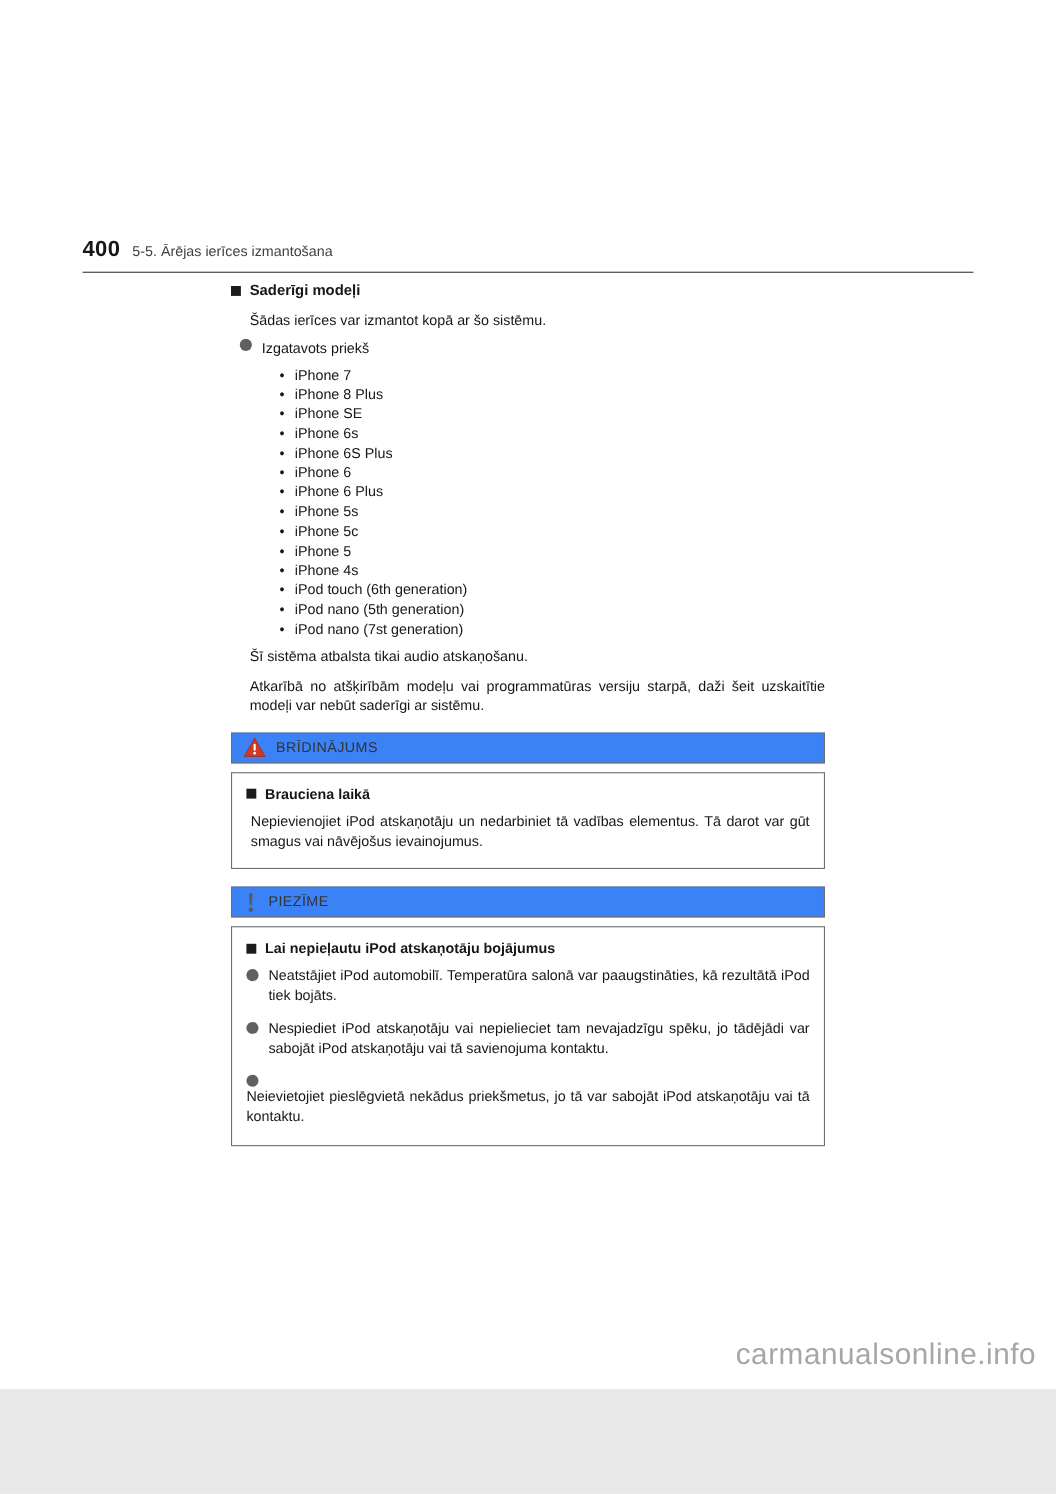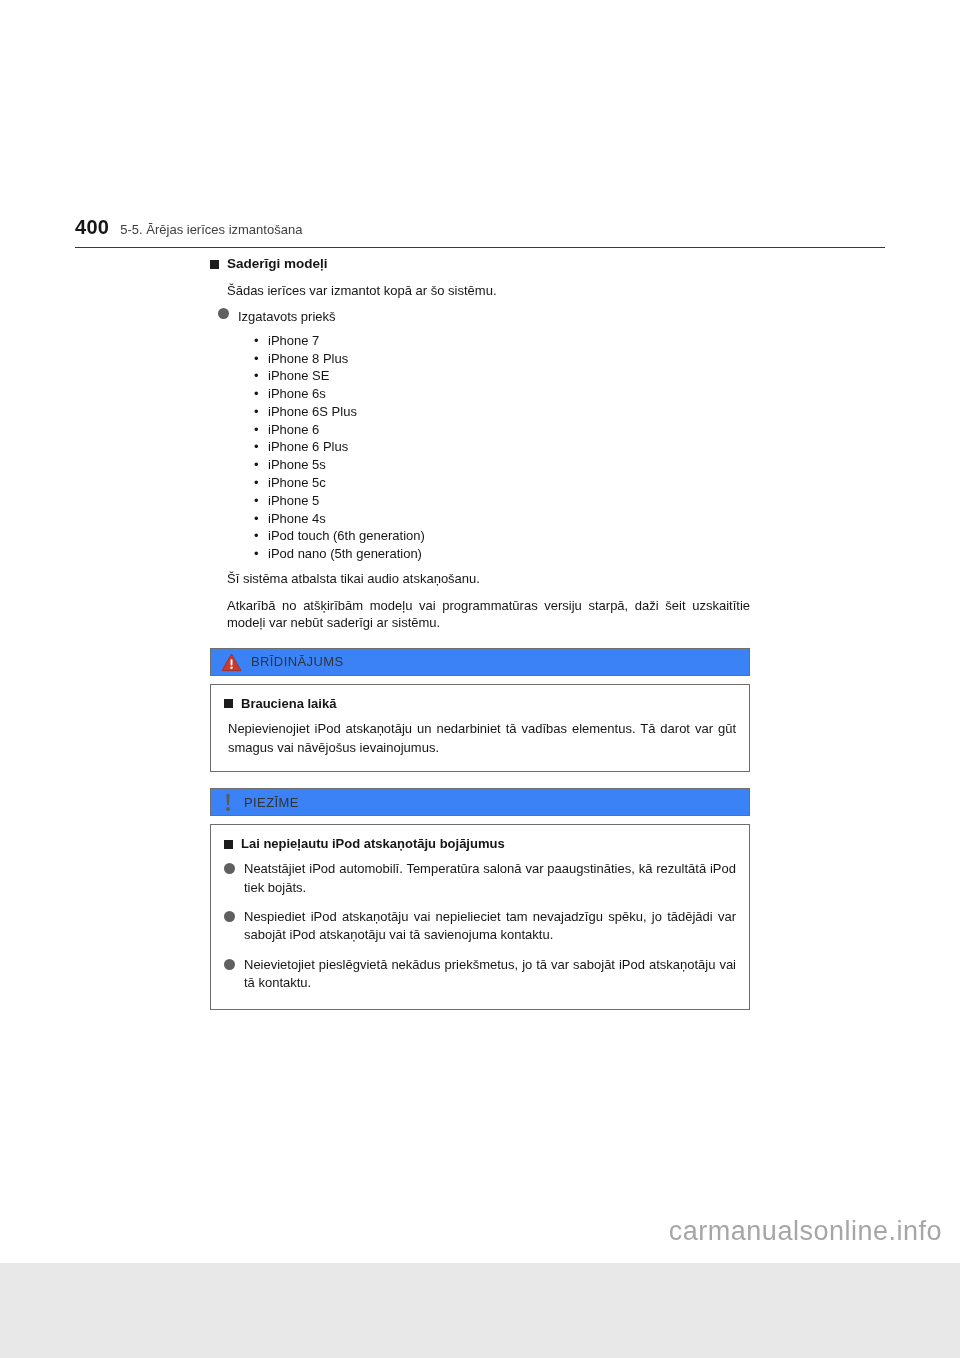--- a/index.html
+++ b/index.html
@@ -54,21 +54,21 @@
     border:1px solid #6e6e6e;
     margin-top:8px;
     padding:10px 13px 14px 13px;
     box-sizing:border-box;
     background:#ffffff;
   }
   .sub-head { display:flex; align-items:center; font-weight:700; margin:0 0 7px 0; }
   .box p.body { margin:0 0 0 4px; text-align:justify; line-height:1.45; }
 
   .n-item { display:flex; align-items:flex-start; margin:0 0 11px 0; }
-  .n-item:last-child { margin-bottom:2px; }
+  .n-item:last-child { margin-bottom:2px;flex-direction:column; }
   .n-item .circ { margin-top:3px; }
   .n-item p { flex:1; margin:0; text-align:justify; line-height:1.42; }
 
   .icon-svg { display:block; flex:0 0 auto; }
 
   
   .watermark {
     position:absolute;
     right:18px; bottom:16px;
     font-size:27px;
@@ -108,20 +108,21 @@
       <li>iPhone 6s</li>
       <li>iPhone 6S Plus</li>
       <li>iPhone 6</li>
       <li>iPhone 6 Plus</li>
       <li>iPhone 5s</li>
       <li>iPhone 5c</li>
       <li>iPhone 5</li>
       <li>iPhone 4s</li>
       <li>iPod touch (6th generation)</li>
       <li>iPod nano (5th generation)</li>
+      <li>iPod nano (7st generation)</li>
     </ul>
 
     <p class="note1">Šī sistēma atbalsta tikai audio atskaņošanu.</p>
     <p class="note2">Atkarībā no atšķirībām modeļu vai programmatūras versiju starpā, daži šeit uzskaitītie modeļi var nebūt saderīgi ar sistēmu.</p>
 
     <div class="bar">
       <svg class="icon-svg" width="21" height="19" viewBox="0 0 24 22">
         <path d="M12 1.2 L23 20.4 L1 20.4 Z" fill="#cd3a2a" stroke="#a92a1c" stroke-width="1" stroke-linejoin="round"></path>
         <rect x="10.9" y="7.2" width="2.2" height="7.2" rx="1" fill="#ffffff"></rect>
         <circle cx="12" cy="17" r="1.5" fill="#ffffff"></circle>

